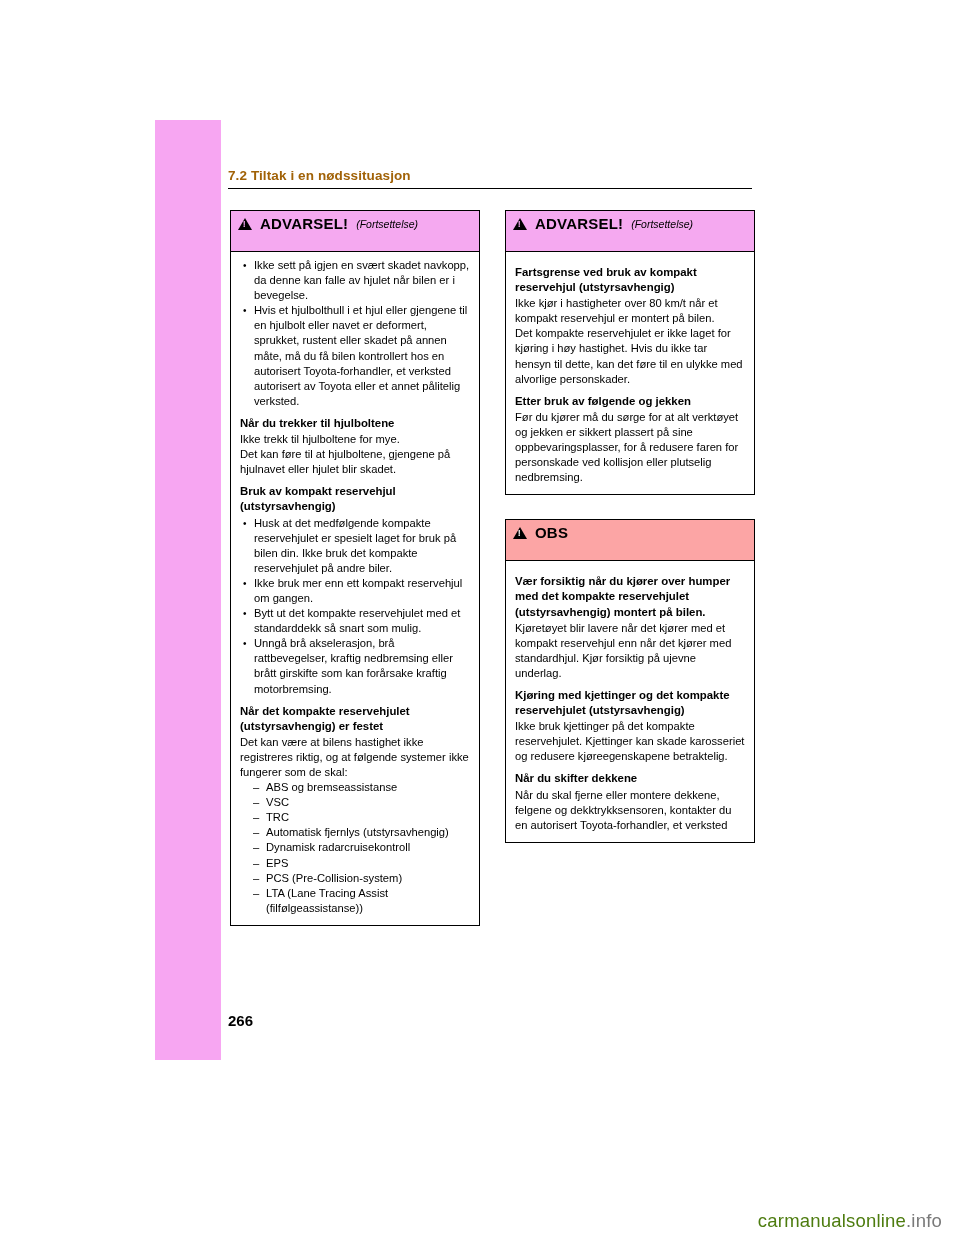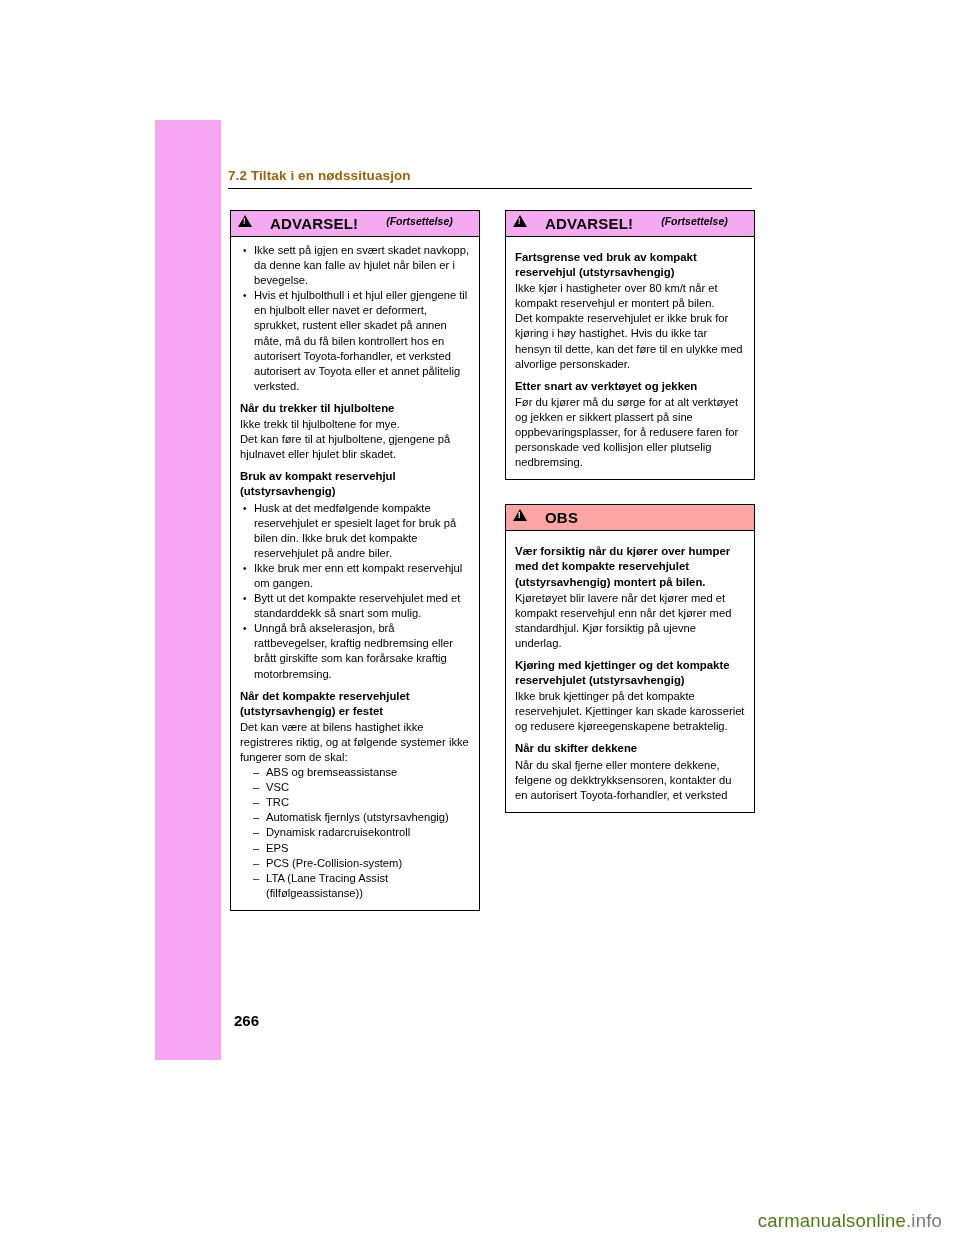--- a/index.html
+++ b/index.html
@@ -57,23 +57,24 @@
   .col-right { left: 505px; top: 210px; }
 
   .box {
     border: 1.6px solid #000;
     background: #fff;
     box-sizing: border-box;
     margin-bottom: 24px;
   }
   .box-head {
     background: #f5a9f0;
-    padding: 4px 7px 4px 7px;
+    padding: 4px 7px 19px 7px;
     display: flex;
-    gap: 18px;
+    align-items: center;
+    gap: 8px;
     border-bottom: 1.6px solid #000;
   }
   .box-head.obs {
     background: #fca5a5;
   }
   .warn-tri {
     display: inline-block;
     width: 0; height: 0;
     border-left: 7px solid transparent;
     border-right: 7px solid transparent;
@@ -96,23 +97,23 @@
     font-weight: bold;
     letter-spacing: 0.2px;
   }
   .box-title-obs {
     font-size: 15px;
     font-weight: bold;
     letter-spacing: 0.2px;
   }
   .box-sub {
     font-size: 10.5px;
-    font-weight: bold;
+    font-weight: normal;
     font-style: italic;
-    margin-left: 10px;
+    margin-left: 0;
   }
   .box-body {
     padding: 6px 9px 9px 9px;
   }
   p.t {
     margin: 0 0 0 0;
     font-size: 11.2px;
     line-height: 15.1px;
   }
   p.t + p.t { margin-top: 0px; }
@@ -155,21 +156,21 @@
   }
   ul.dash > li::before {
     content: "\2013";
     position: absolute;
     left: 13px;
     top: 0;
   }
   
   .page-num {
     position: absolute;
-    left: 234px;
+    left: 228px;
     top: 1012px;
     font-size: 15px;
     font-weight: bold;
   }
   
   .watermark {
     position: absolute;
     right: 18px;
     bottom: 10px;
     font-size: 18.5px;
@@ -234,22 +235,22 @@
 
     <div class="box">
       <div class="box-head">
         <span class="warn-tri"></span>
         <span class="box-title">ADVARSEL!</span>
         <span class="box-sub">(Fortsettelse)</span>
       </div>
       <div class="box-body">
         <div class="b">Fartsgrense ved bruk av kompakt reservehjul (utstyrsavhengig)</div>
         <p class="t">Ikke kjør i hastigheter over 80 km/t når et kompakt reservehjul er montert på bilen.</p>
-        <p class="t">Det kompakte reservehjulet er ikke bruk for kjøring i høy hastighet. Hvis du ikke tar hensyn til dette, kan det føre til en ulykke med alvorlige personskader.</p>
-        <div class="b">Etter snart av verktøyet og jekken</div>
+        <p class="t">Det kompakte reservehjulet er ikke laget for kjøring i høy hastighet. Hvis du ikke tar hensyn til dette, kan det føre til en ulykke med alvorlige personskader.</p>
+        <div class="b">Etter bruk av følgende og jekken</div>
         <p class="t">Før du kjører må du sørge for at alt verktøyet og jekken er sikkert plassert på sine oppbevaringsplasser, for å redusere faren for personskade ved kollisjon eller plutselig nedbremsing.</p>
       </div>
     </div>
 
     <div class="box">
       <div class="box-head obs">
         <span class="warn-tri obs-tri"></span>
         <span class="box-title-obs">OBS</span>
       </div>
       <div class="box-body">

